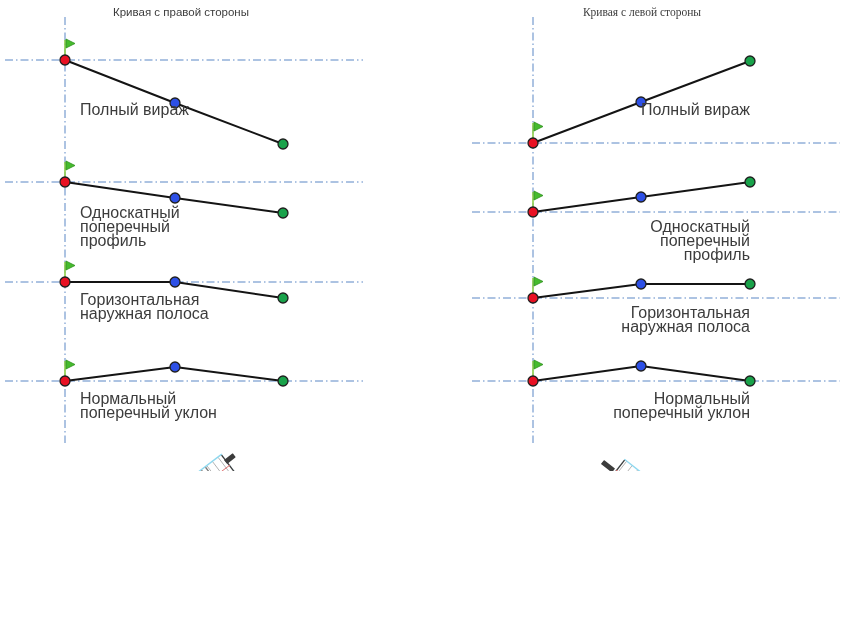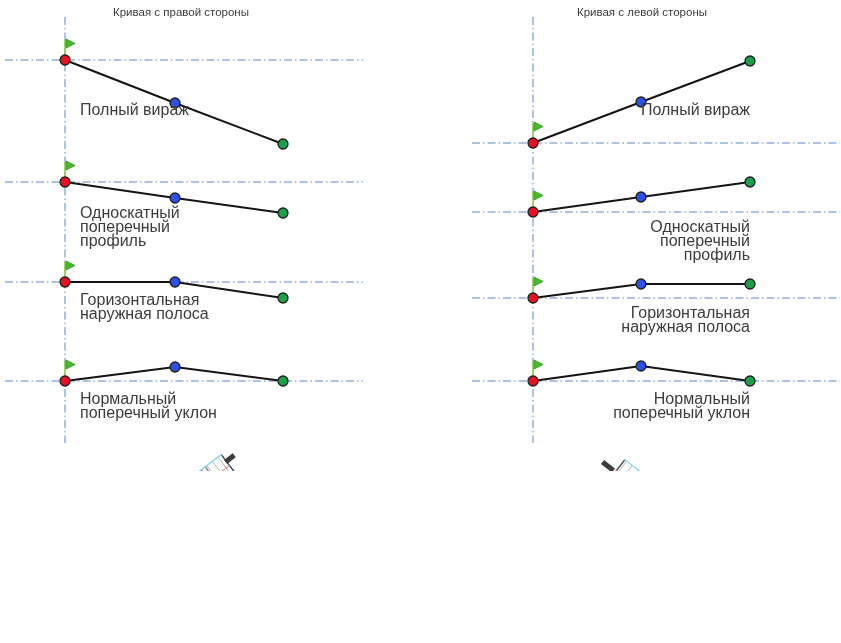--- a/index.html
+++ b/index.html
@@ -185,21 +185,21 @@
       <line x1="704" y1="628.1336669921875" x2="678" y2="628.1336669921875" stroke="#5a5a5a" stroke-width="1.3"></line>
       <line x1="624.5549005034449" y1="460.1865376566479" x2="608.5483709809301" y2="480.67533978475836" stroke="#3a3a3a" stroke-width="1.3"></line>
       <line x1="704" y1="637.2999877929688" x2="678" y2="637.2999877929688" stroke="#3a3a3a" stroke-width="1.3"></line>
       <path d="M 616 470 L 648 495 C 676 517 691 532 691 577 L 691 638" fill="none" stroke="#dd6a6a" stroke-width="1"></path>
       <polyline points="642.8,490.9 644.4,492.2 645.9,493.4 647.5,494.6 649.1,495.9 650.7,497.1 652.2,498.4 653.8,499.6 655.3,500.9 656.9,502.1 658.4,503.4 659.9,504.7 661.4,506.0 662.9,507.4 664.4,508.7 665.8,510.1 667.3,511.5 668.7,512.9 670.1,514.4 671.4,515.8 672.7,517.3 674.0,518.9 675.3,520.4 676.5,522.0 677.6,523.7 678.7,525.3 679.8,527.0 680.8,528.8 681.8,530.5 682.7,532.3 683.5,534.1 684.3,535.9 685.1,537.8 685.7,539.7 686.4,541.6 687.0,543.5 687.5,545.4 688.0,547.4 688.4,549.3 688.8,551.3 689.2,553.2 689.5,555.2 689.8,557.2 690.1,559.2 690.3,561.2 690.5,563.1 690.6,565.1 690.7,567.1 690.8,569.1 690.9,571.1 691.0,573.1 691.0,575.1" fill="none" stroke="#7b7bd6" stroke-width="1.3"></polyline>
       <rect x="604" y="460" width="14" height="5" rx="0.5" fill="#3c3c3c" transform="rotate(38 604 460)"></rect>
       <rect x="680" y="526" width="8" height="5" rx="0.5" fill="#3c3c3c" transform="rotate(55 680 526)"></rect>
       <rect x="687" y="635" width="11" height="5" rx="0.5" fill="#3c3c3c" transform="rotate(0 687 635)"></rect>
     </svg>
   <div class="ctitle" id="title-0" style="left: 181px; top: 6px;">Кривая с правой стороны</div>
-  <div class="ctitle" id="title-1" style="left: 642px; top: 6px;">Кривая с левой стороны</div>
+  <div class="ctitle" id="title-1" style="left: 642px; top: 6px; font-family: Liberation Serif, serif;">Кривая с левой стороны</div>
 <div class="plabel left" style="top: 103px; left: 80px;">Полный вираж</div>
     <div class="plabel left" style="top: 206px; left: 80px;">Односкатный
 поперечный
 профиль</div>
     <div class="plabel left" style="top: 293px; left: 80px;">Горизонтальная
 наружная полоса</div>
     <div class="plabel left" style="top: 392px; left: 80px;">Нормальный
 поперечный уклон</div>
     <div class="plabel right" style="top: 103px; right: 91px;">Полный вираж</div>
     <div class="plabel right" style="top: 220px; right: 91px;">Односкатный

